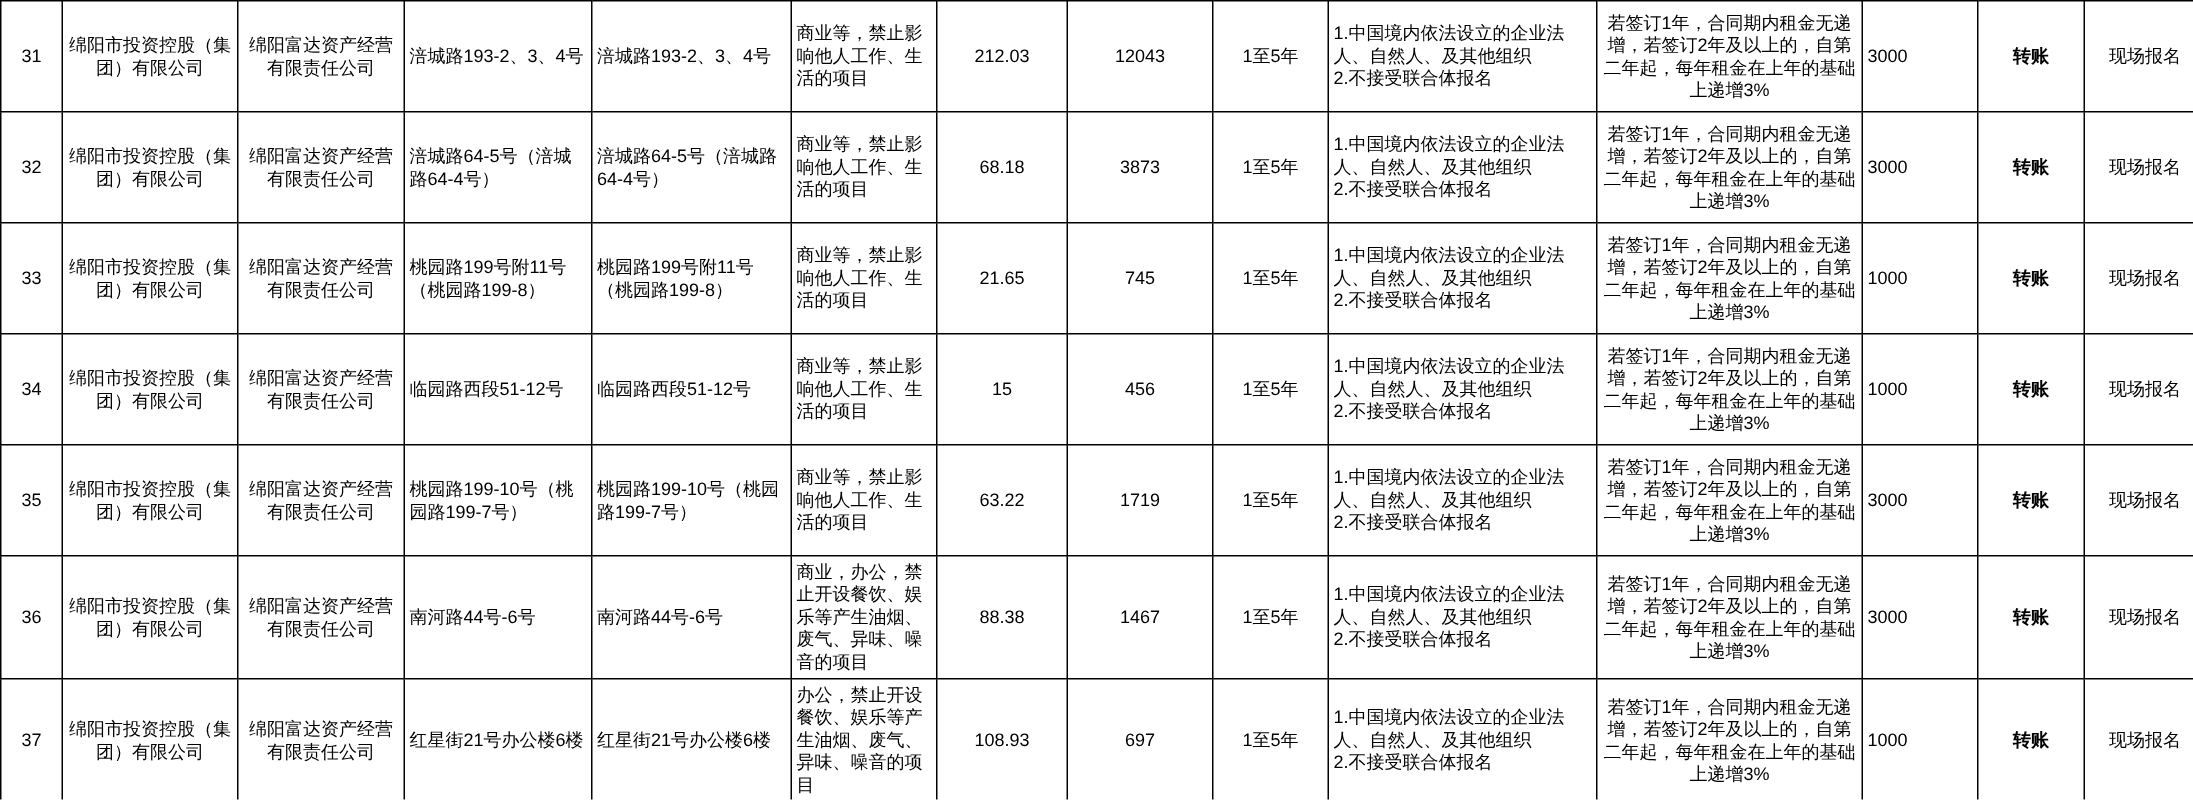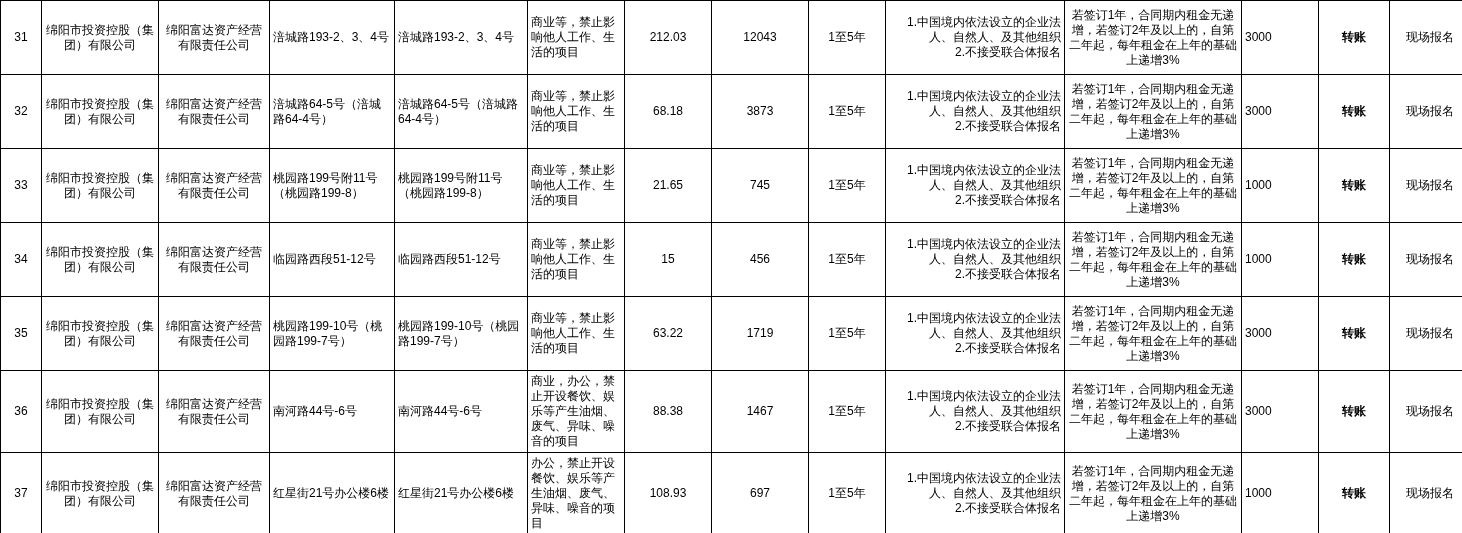--- a/index.html
+++ b/index.html
@@ -37,21 +37,21 @@
   }
   .c-idx      { width: 34px;  text-align: center; }
   .c-owner    { width: 110px; text-align: center; }
   .c-manager  { width: 104px; text-align: center; }
   .c-addr1    { width: 118px; text-align: left; }
   .c-addr2    { width: 126px; text-align: left; }
   .c-usage    { width: 90px;  text-align: left; }
   .c-area     { width: 80px;  text-align: center; }
   .c-price    { width: 90px;  text-align: center; padding-right: 8px; }
   .c-term     { width: 70px;  text-align: center; }
-  .c-qual     { width: 172px; text-align: right; }
+  .c-qual     { width: 172px; text-align: left; }
   .c-rentrule { width: 170px; text-align: center; }
   .c-deposit  { width: 70px;  text-align: left; }
   .c-pay      { width: 64px;  text-align: center; font-weight: bold; }
   .c-signup   { width: 74px;  text-align: center; }
 
   .multiline { white-space: pre-line; }
   .rowh-1 { height: 74px; }
   .rowh-2 { height: 74px; }
   .rowh-3 { height: 74px; }
   .rowh-4 { height: 74px; }

